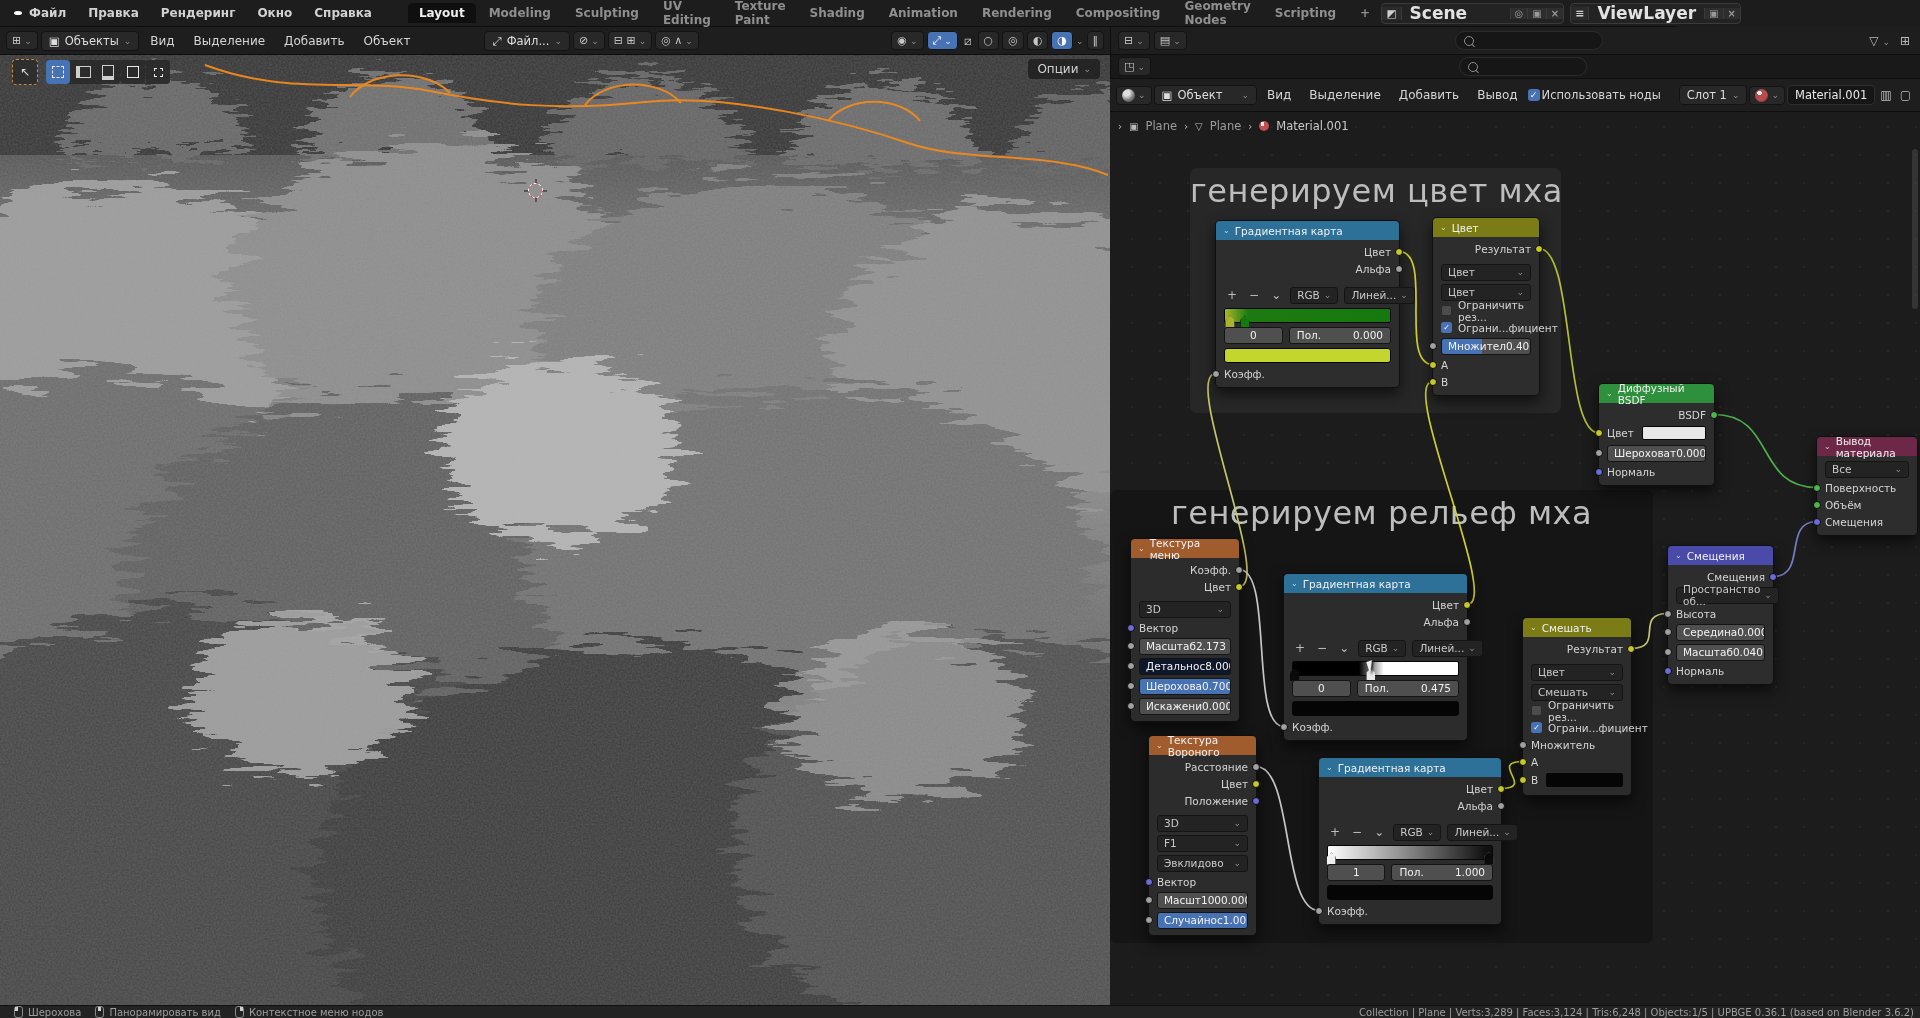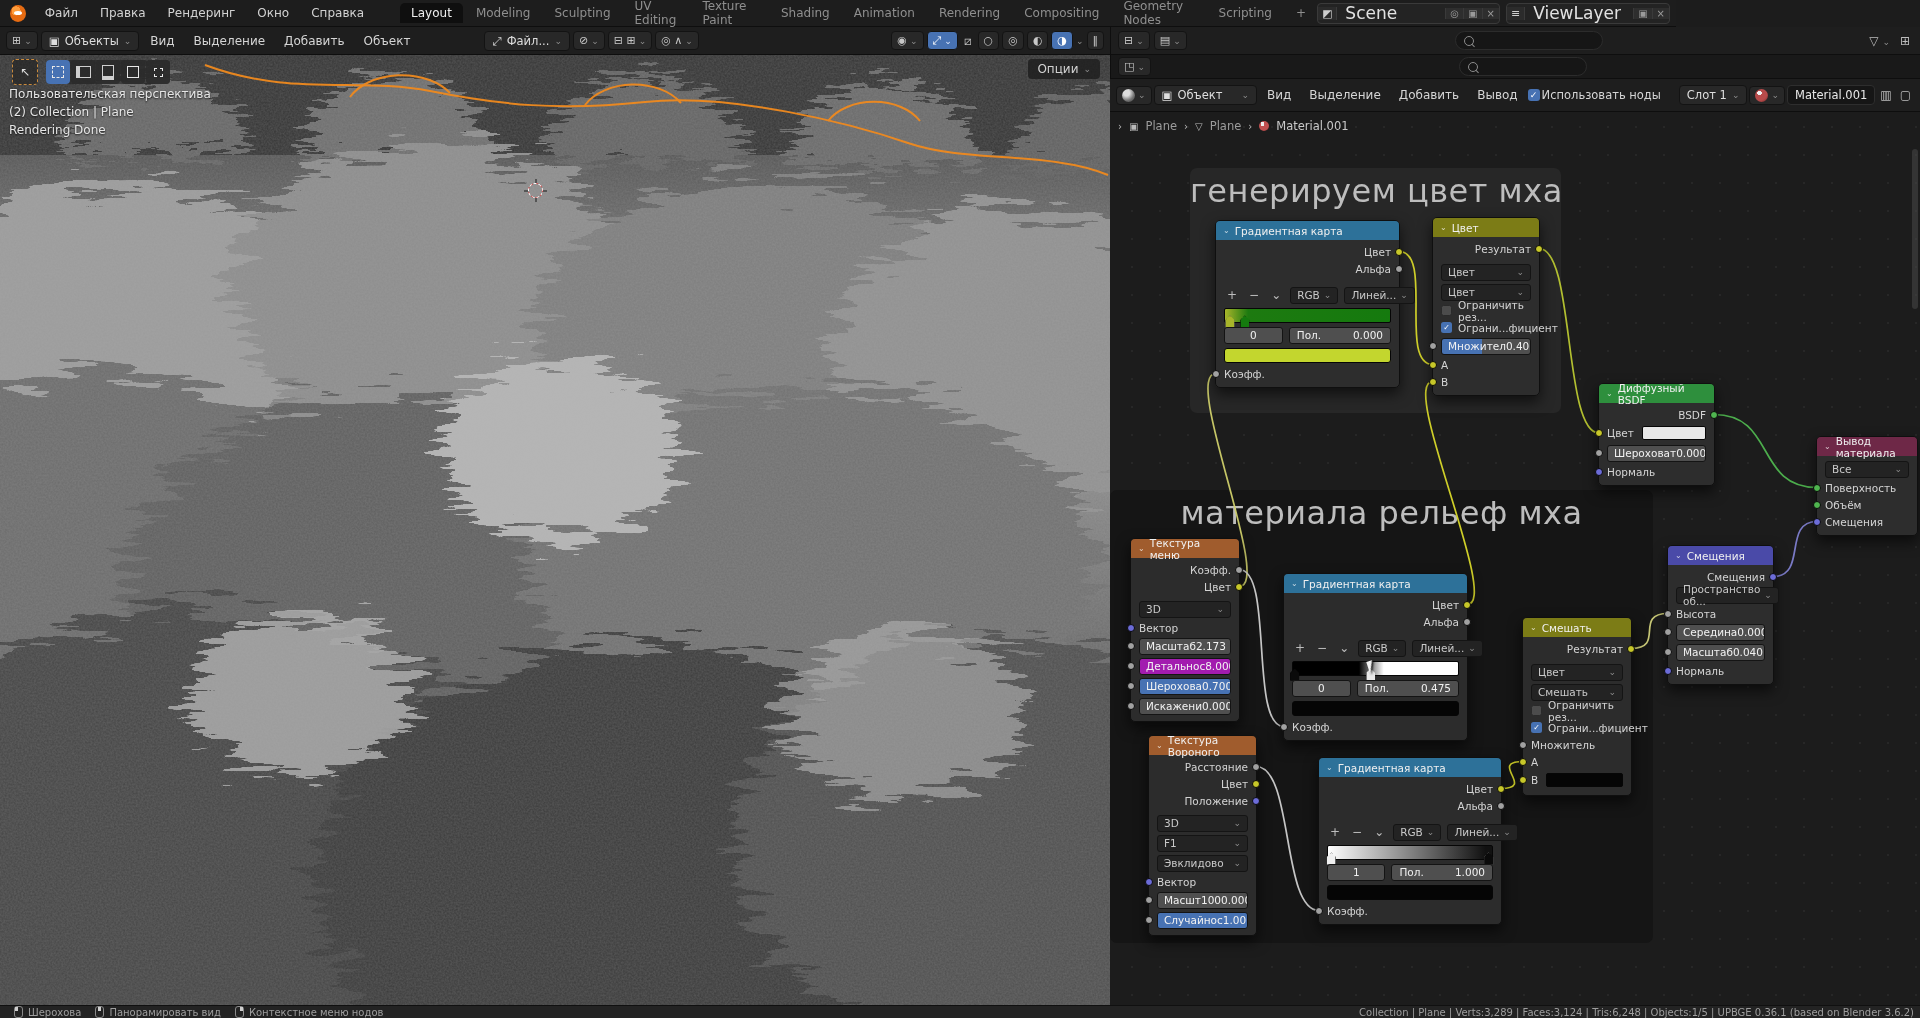--- a/index.html
+++ b/index.html
@@ -1,21 +1,21 @@
 <!DOCTYPE html>
 <html><head>
 <meta charset="utf-8">
 <style>
   html,body{margin:0;padding:0;background:#000;}
   body{width:1920px;height:1018px;overflow:hidden;font-family:"DejaVu Sans","Liberation Sans",sans-serif;
        -webkit-font-smoothing:antialiased;}
   .app{position:relative;width:1920px;height:1018px;background:#1c1c1c;}
   
   .topbar{position:absolute;left:0;top:0;width:1676px;height:27px;background:#1d1d1d;
-          border-bottom:1px solid #0e0e0e;display:flex;align-items:center;box-sizing:border-box;}
+          border-bottom:1px solid #0e0e0e;display:flex;align-items:center;box-sizing:border-box;font-weight:bold;}
   .logo{width:17px;height:17px;margin:0 9px 0 10px;border-radius:50%;
         background:radial-gradient(circle at 38% 35%,#ff9d3c 0 30%,#e66b12 31% 70%,#b24a08 100%);position:relative;}
   .logo:after{content:"";position:absolute;left:4px;top:6px;width:8px;height:4px;border-radius:50%;background:#fff;}
   .tmenu{display:flex;gap:2px;}
   .tmenu span{color:#d2d2d2;font-size:12px;padding:3px 10px;border-radius:4px;}
   .tabs{display:flex;margin-left:26px;gap:2px;align-items:center;}
   .tabs span{color:#8f8f8f;font-size:12px;padding:3px 11px;border-radius:5px 5px 0 0;}
   .tabs span.active{background:#0f0f0f;color:#efefef;}
   .top-right{margin-left:auto;display:flex;gap:6px;margin-right:6px;align-items:center;}
   .selwidget{display:flex;align-items:center;height:19px;background:#232323;border:1px solid #3a3a3a;
@@ -289,25 +289,20 @@
         <div class="tbtn">
             <div class="dashsq" style="width:7px;height:7px"></div>
           </div>
       </div>
     </div>
     <div class="vp-options">
       <span>Опции</span>
         <span class="chev">⌄</span>
     </div>
     
-    <div class="vp-text">
-      <div>Пользовательская перспектива</div>
-      <div>(2) Collection | Plane</div>
-      <div>Rendering Done</div>
-    </div>
     
     <div class="cursor3d">
       <div class="c1"></div>
         <div class="c2"></div>
       <i style="left:7px;top:-4px;width:1.5px;height:4px;"></i>
       <i style="left:7px;bottom:-4px;width:1.5px;height:4px;"></i>
       <i style="left:-4px;top:7px;width:4px;height:1.5px;"></i>
       <i style="right:-4px;top:7px;width:4px;height:1.5px;"></i>
     </div>
   </div>
@@ -323,21 +318,21 @@
           <path d="M129 507.5 C164 507.5,71 294.5,106 294.5" stroke="#cfcf6a" stroke-width="1.7" fill="none" opacity="0.95"></path>
           <path d="M129 490.5 C164 490.5,139 647.5,174 647.5" stroke="#cfcfcf" stroke-width="1.7" fill="none" opacity="0.95"></path>
           <path d="M146 687.5 C183.8 687.5,171.2 831.5,209 831.5" stroke="#cfcfcf" stroke-width="1.7" fill="none" opacity="0.95"></path>
           <path d="M391 709.5 C426 709.5,378 682.5,413 682.5" stroke="#d8d82a" stroke-width="1.7" fill="none" opacity="0.95"></path>
           <path d="M521 569.5 C556 569.5,523 534.5,558 534.5" stroke="#cfcf7a" stroke-width="1.7" fill="none" opacity="0.95"></path>
         </svg>
     <div class="frame" style="left: 80px; top: 89px; width: 371px; height: 245px; background: rgb(39, 39, 39);">
           <span class="ftitle">генерируем цвет мха</span>
         </div>
         <div class="frame" style="left: 0px; top: 411px; width: 543px; height: 453px; background: rgb(21, 21, 21);">
-          <span class="ftitle">материала рельеф мха</span>
+          <span class="ftitle">генерируем рельеф мха</span>
         </div>
         <div class="node" style="left: 105px; top: 141px; width: 183px;">
           <div class="nhead" style="background: rgb(45, 113, 153);">
             <span class="chev">⌄</span>
             <span>Градиентная карта</span>
           </div>
           <div class="nrow r-out">Цвет<span class="sock so" style="background: rgb(199, 199, 41);"></span></div>
           <div class="nrow r-out">Альфа<span class="sock so" style="background: rgb(161, 161, 161);"></span></div>
           <div style="height: 8px;"></div>
           <div class="nrow ctlrow" style="gap: 6px;">
@@ -459,21 +454,21 @@
           </div>
           <div class="nrow ">Вектор<span class="sock si" style="background: rgb(108, 108, 216);"></span></div>
           <div class="nrow ctlrow">
             <span class="nslider" style="background: rgb(79, 79, 79);">
               <span>Масштаб</span>
               <span>2.173</span>
             </span>
             <span class="sock si" style="background: rgb(161, 161, 161);"></span>
           </div>
           <div class="nrow ctlrow">
-            <span class="nslider" style="background: #a21caf;">
+            <span class="nslider" style="background: #0f172a;">
               <span>Детальнос</span>
               <span>8.000</span>
             </span>
             <span class="sock si" style="background: rgb(161, 161, 161);"></span>
           </div>
           <div class="nrow ctlrow">
             <span class="nslider" style="background: rgb(71, 114, 179);">
               <span>Шерохова</span>
               <span>0.700</span>
             </span>

